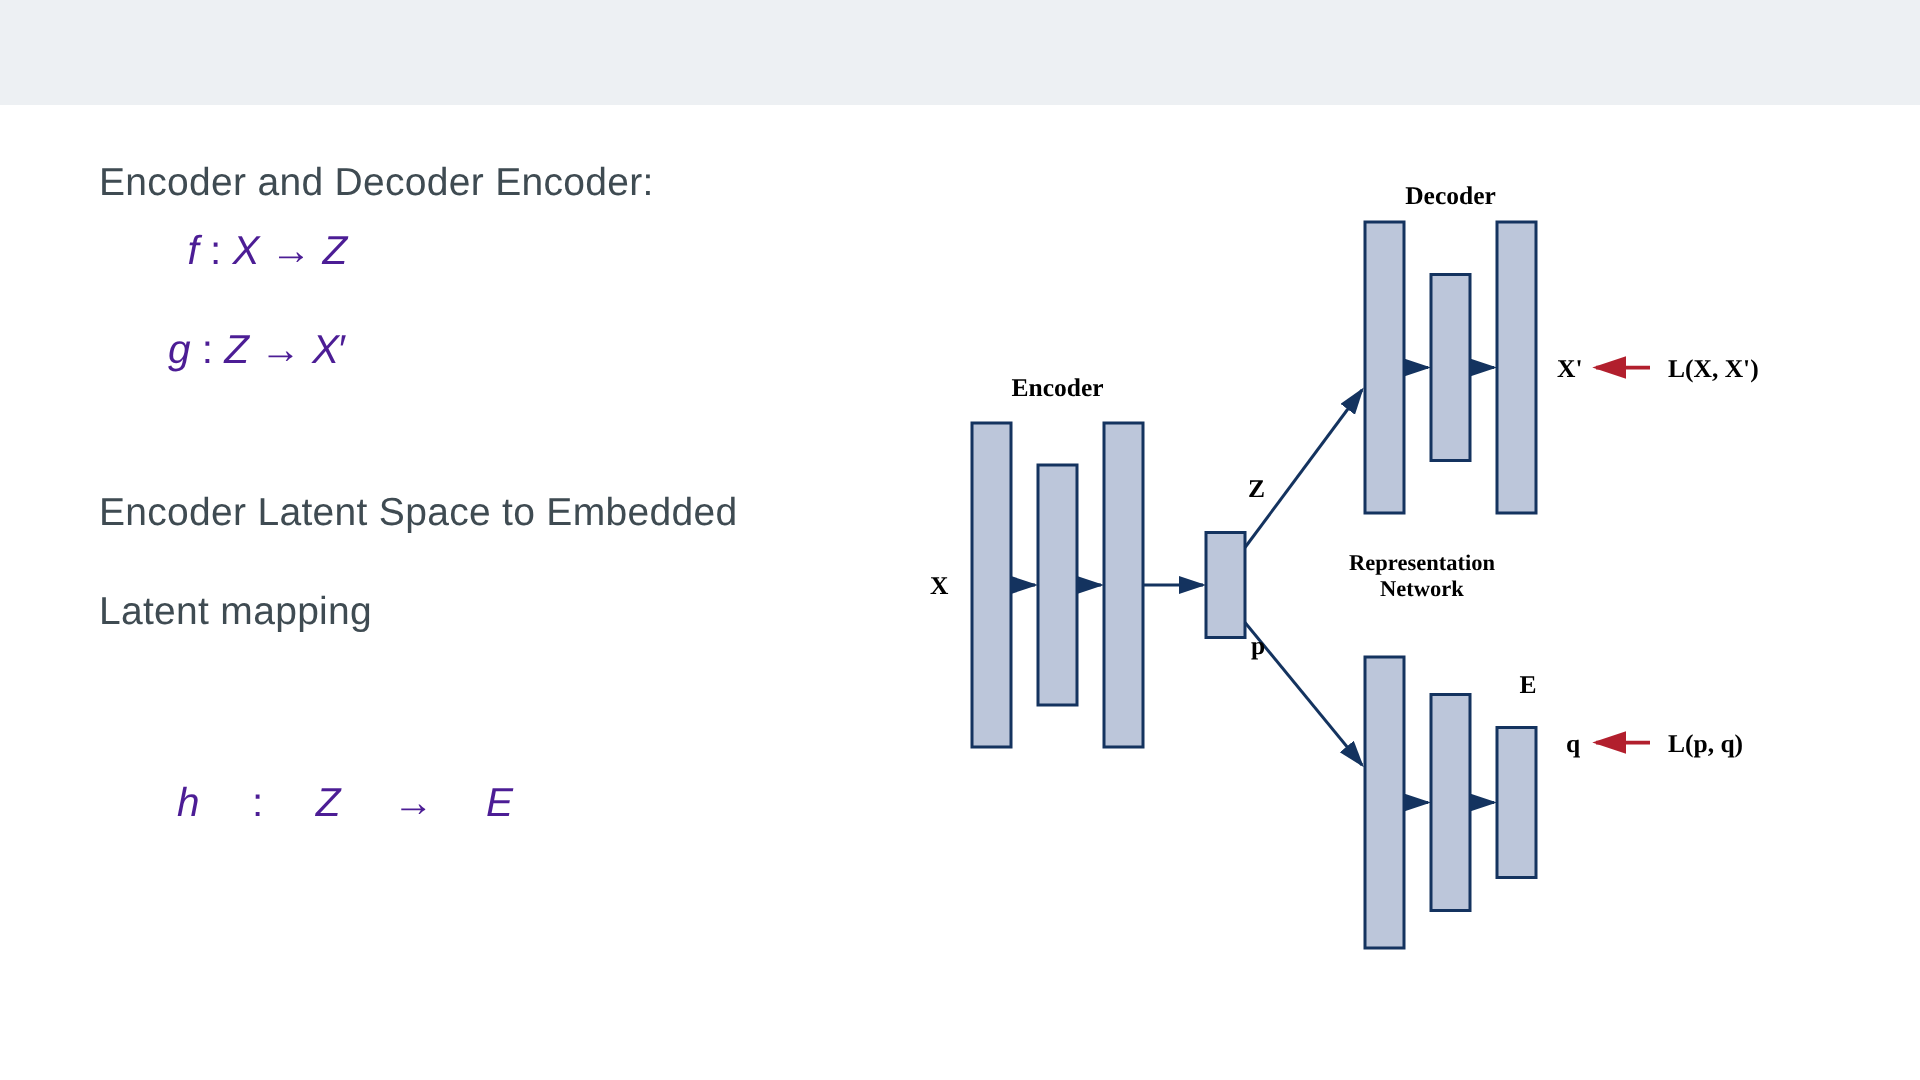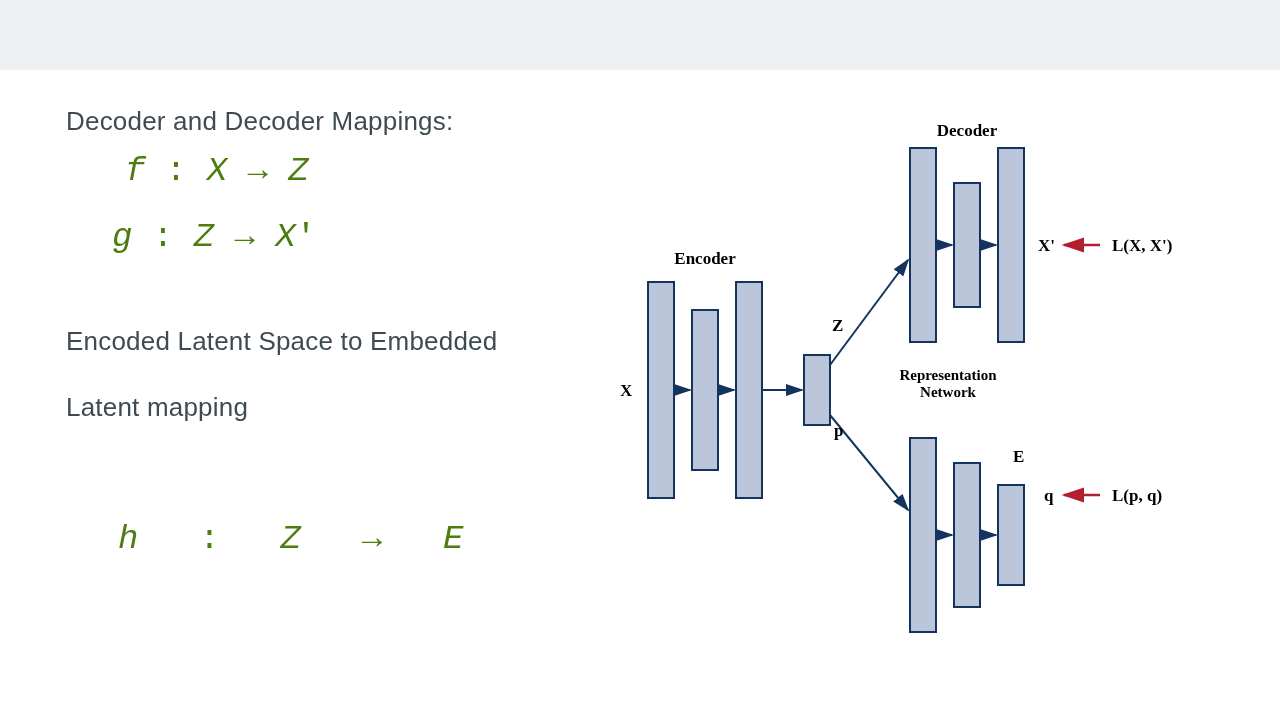--- a/index.html
+++ b/index.html
@@ -1,36 +1,36 @@
 <!DOCTYPE html>
 <html><head>
 <meta charset="utf-8">
 <style>
   html,body{margin:0;padding:0;width:1280px;height:720px;background:#fff;font-family:"Segoe UI","Helvetica Neue",Arial,sans-serif;overflow:hidden}
   .topbar{position:absolute;left:0;top:0;width:1280px;height:70px;background:#edf0f3}
   .txt{position:absolute;color:#3f4b52;font-size:26px;letter-spacing:.2px}
-  .math{position:absolute;font-family:Liberation Mono, monospace;font-size:34px;color:#4d7c0f}
+  .math{position:absolute;font-family:Liberation Sans, sans-serif;font-size:27px;color:#4c1d95}
   .it{font-style:italic}
   svg{position:absolute;left:0;top:0}
 </style>
 </head>
 <body>
 
 <div class="topbar"></div>
 
-<div class="txt" style="left:66px;top:106px">Decoder and Decoder Mappings:</div>
+<div class="txt" style="left:66px;top:106px">Encoder and Decoder Encoder:</div>
 
 <div class="math" style="left:125px;top:152px">
   <span class="it">f</span> : <span class="it">X</span> → <span class="it">Z</span>
 </div>
 <div class="math" style="left:112px;top:218px">
   <span class="it">g</span> : <span class="it">Z</span> → <span class="it">X</span>′
 </div>
 
-<div class="txt" style="left:66px;top:326px">Encoded Latent Space to Embedded</div>
+<div class="txt" style="left:66px;top:326px">Encoder Latent Space to Embedded</div>
 <div class="txt" style="left:66px;top:392px">Latent mapping</div>
 
 <div class="math" style="left:118px;top:520px;word-spacing:10px">
   <span class="it">h</span> &nbsp;: &nbsp;<span class="it">Z</span> &nbsp;→ &nbsp;<span class="it">E</span>
 </div>
 
 <svg width="1280" height="720">
   <defs>
     <marker id="ab" markerWidth="10" markerHeight="10" refX="8" refY="3" orient="auto">
       <path d="M0,0 L9,3 L0,6 Z" fill="#14335f"></path>

